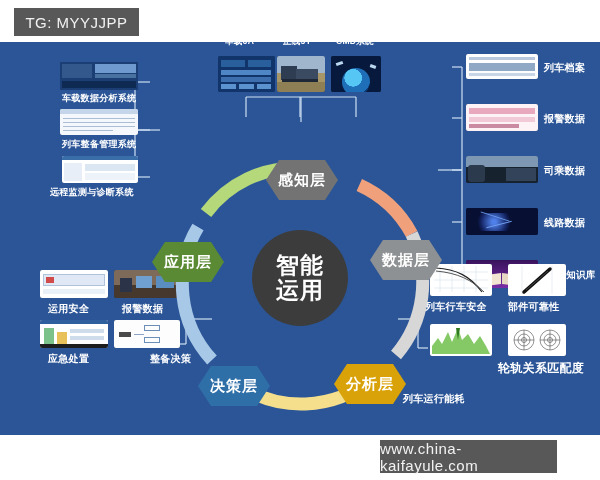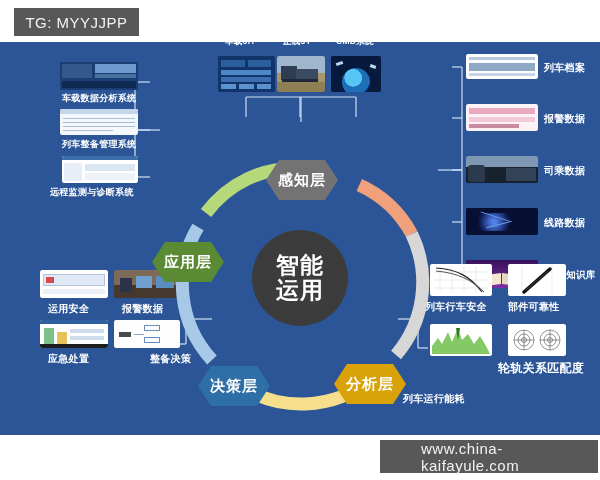--- a/index.html
+++ b/index.html
@@ -8,21 +8,21 @@
 
   
   #poster{position:absolute;left:0;top:42px;width:600px;height:393px;
           background:#2b5597;overflow:hidden;}
 
   
   .wm{position:absolute;background:#585858;color:#f2f2f2;
       display:flex;align-items:center;justify-content:center;
       letter-spacing:.5px;}
   #wm-top{left:14px;top:8px;width:125px;height:28px;font-size:15px;}
-  #wm-bottom{left:380px;top:440px;width:177px;height:33px;font-size:15px;padding-left:41px;}
+  #wm-bottom{left:380px;top:440px;width:177px;height:33px;font-size:15px;}
 
   
   #ring-wrap{position:absolute;left:150px;top:108px;width:300px;height:265px;}
   #ring-svg{position:absolute;left:0;top:0;}
 
   
   #core{position:absolute;left:252px;top:188px;width:96px;height:96px;
         border-radius:50%;background:#3c3c3c;color:#ffffff;
         display:flex;flex-direction:column;align-items:center;
         justify-content:center;line-height:1.08;font-size:23px;
@@ -302,20 +302,23 @@
     <span>智能</span>
     <span>运用</span>
   </div>
 
   <div class="hex" id="hex-perception">
     <span>感知层</span>
   </div>
   <div class="hex" id="hex-application">
     <span>应用层</span>
   </div>
+  <div class="hex" id="hex-data">
+    <span>数据层</span>
+  </div>
   <div class="hex" id="hex-decision">
     <span>决策层</span>
   </div>
   <div class="hex" id="hex-analysis">
     <span>分析层</span>
   </div>
 
 </div>
 
 <div class="wm" id="wm-bottom">www.china-kaifayule.com</div>

